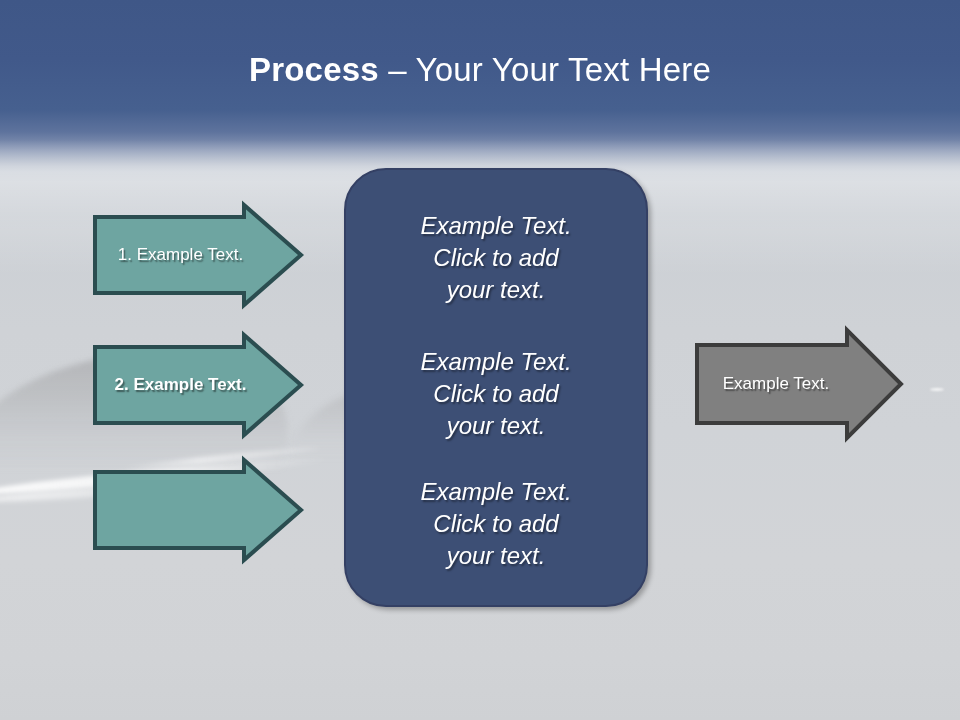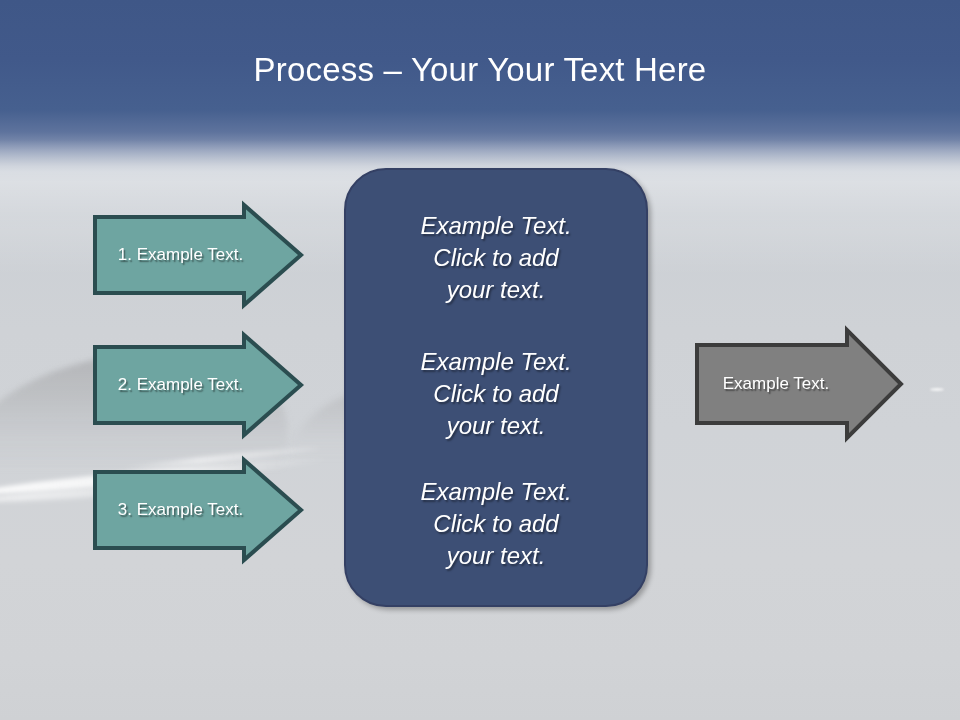--- a/index.html
+++ b/index.html
@@ -105,21 +105,21 @@
   .title {
     position: absolute;
     left: 0; top: 50px; width: 960px;
     text-align: center;
     color: #ffffff;
     font-size: 33px;
     line-height: 40px;
     letter-spacing: .2px;
     white-space: nowrap;
   }
-  .title b { font-weight: normal; }
+  .title b { font-weight: bold; }
   .title span.light { font-weight: normal; }
 
   
   .arrow {
     position: absolute;
     display: flex;
     align-items: center;
   }
   .arrow svg { position: absolute; left: 0; top: 0; overflow: visible; }
   .arrow .lbl {
@@ -127,21 +127,21 @@
     z-index: 2;
     width: 100%;
     text-align: center;
     color: #ffffff;
     font-size: 17px;
     text-shadow: 1.5px 1.5px 1.5px rgba(0,0,0,0.45);
     pointer-events: none;
   }
 
   #arrow-1 { left: 93px;  top: 203px; width: 210px; height: 104px; }
-  #arrow-2 { left: 93px;  top: 333px; width: 210px; height: 104px; }
+  #arrow-2 { left: 93px;  top: 333px; width: 210px; height: 104px; font-weight: bold; }
   #arrow-3 { left: 93px;  top: 458px; width: 210px; height: 104px; }
   #arrow-1 .lbl, #arrow-2 .lbl, #arrow-3 .lbl { padding-right: 44px; padding-left: 9px; }
 
   #arrow-out { left: 695px; top: 328px; width: 208px; height: 112px; }
   #arrow-out .lbl { padding-right: 46px; }
 
   
   #center-panel {
     position: absolute;
     left: 344px; top: 168px;
@@ -198,21 +198,20 @@
     <svg width="210" height="104" viewBox="0 0 210 104">
       <polygon points="2,14 151,14 151,2 208,52 151,102 151,90 2,90" fill="#6ea5a1" stroke="#2b4d50" stroke-width="4" stroke-linejoin="miter"></polygon>
     </svg>
     <div class="lbl">2. Example Text.</div>
   </div>
 
   <div class="arrow" id="arrow-3">
     <svg width="210" height="104" viewBox="0 0 210 104">
       <polygon points="2,14 151,14 151,2 208,52 151,102 151,90 2,90" fill="#6ea5a1" stroke="#2b4d50" stroke-width="4" stroke-linejoin="miter"></polygon>
     </svg>
-    <div class="lbl">3. Example Text.</div>
   </div>
 
   <div id="center-panel">
 
     <div class="panel-block" id="panel-block-1">
       <div>Example Text.</div>
       <div>Click  to add</div>
       <div>your text.</div>
     </div>
 

